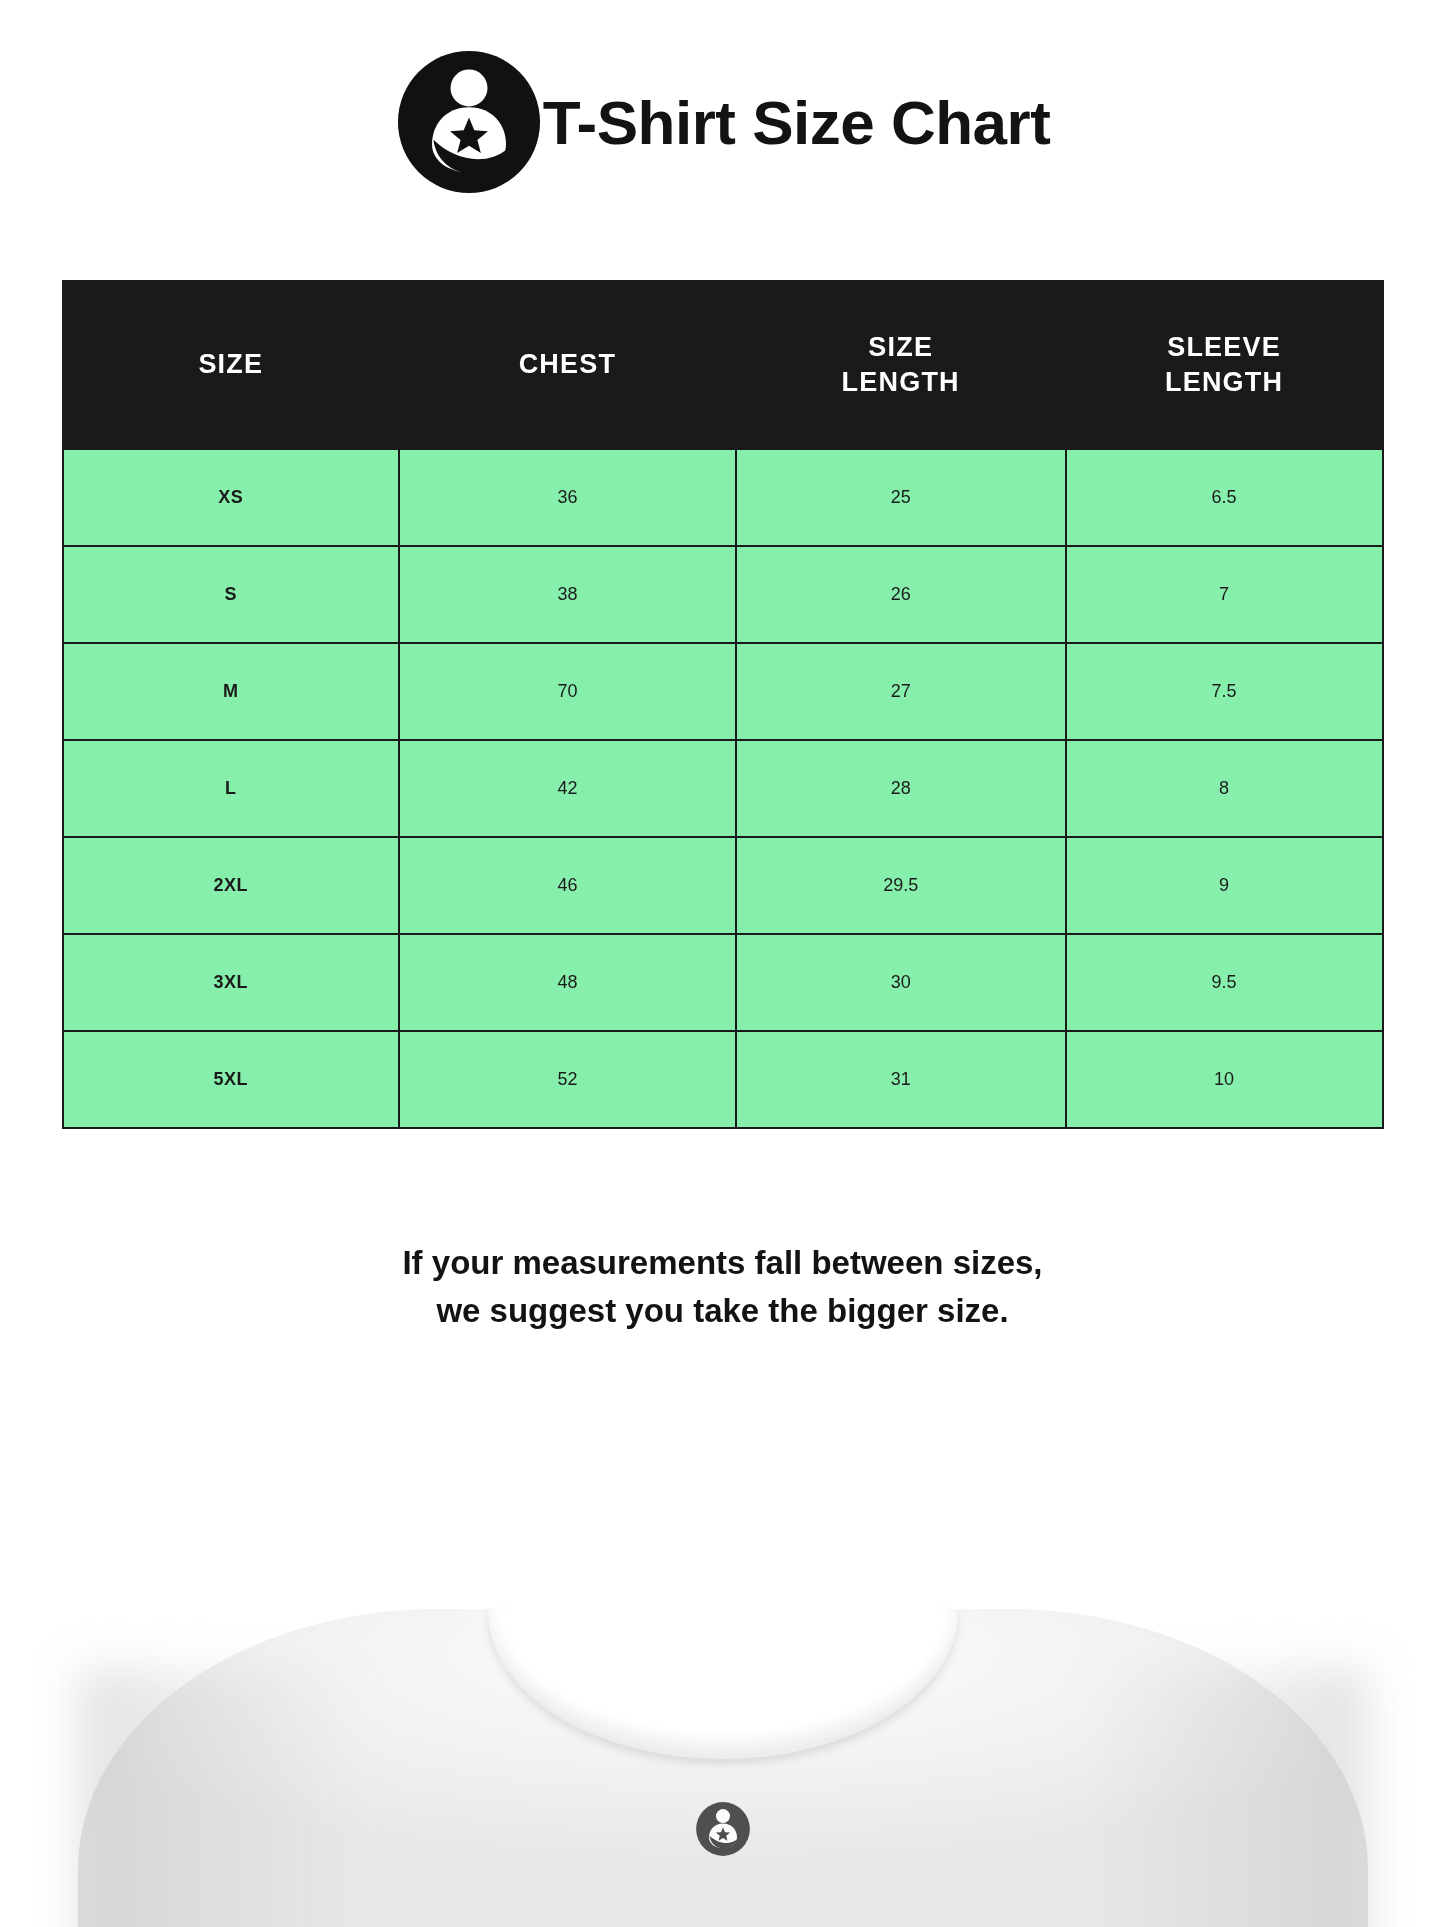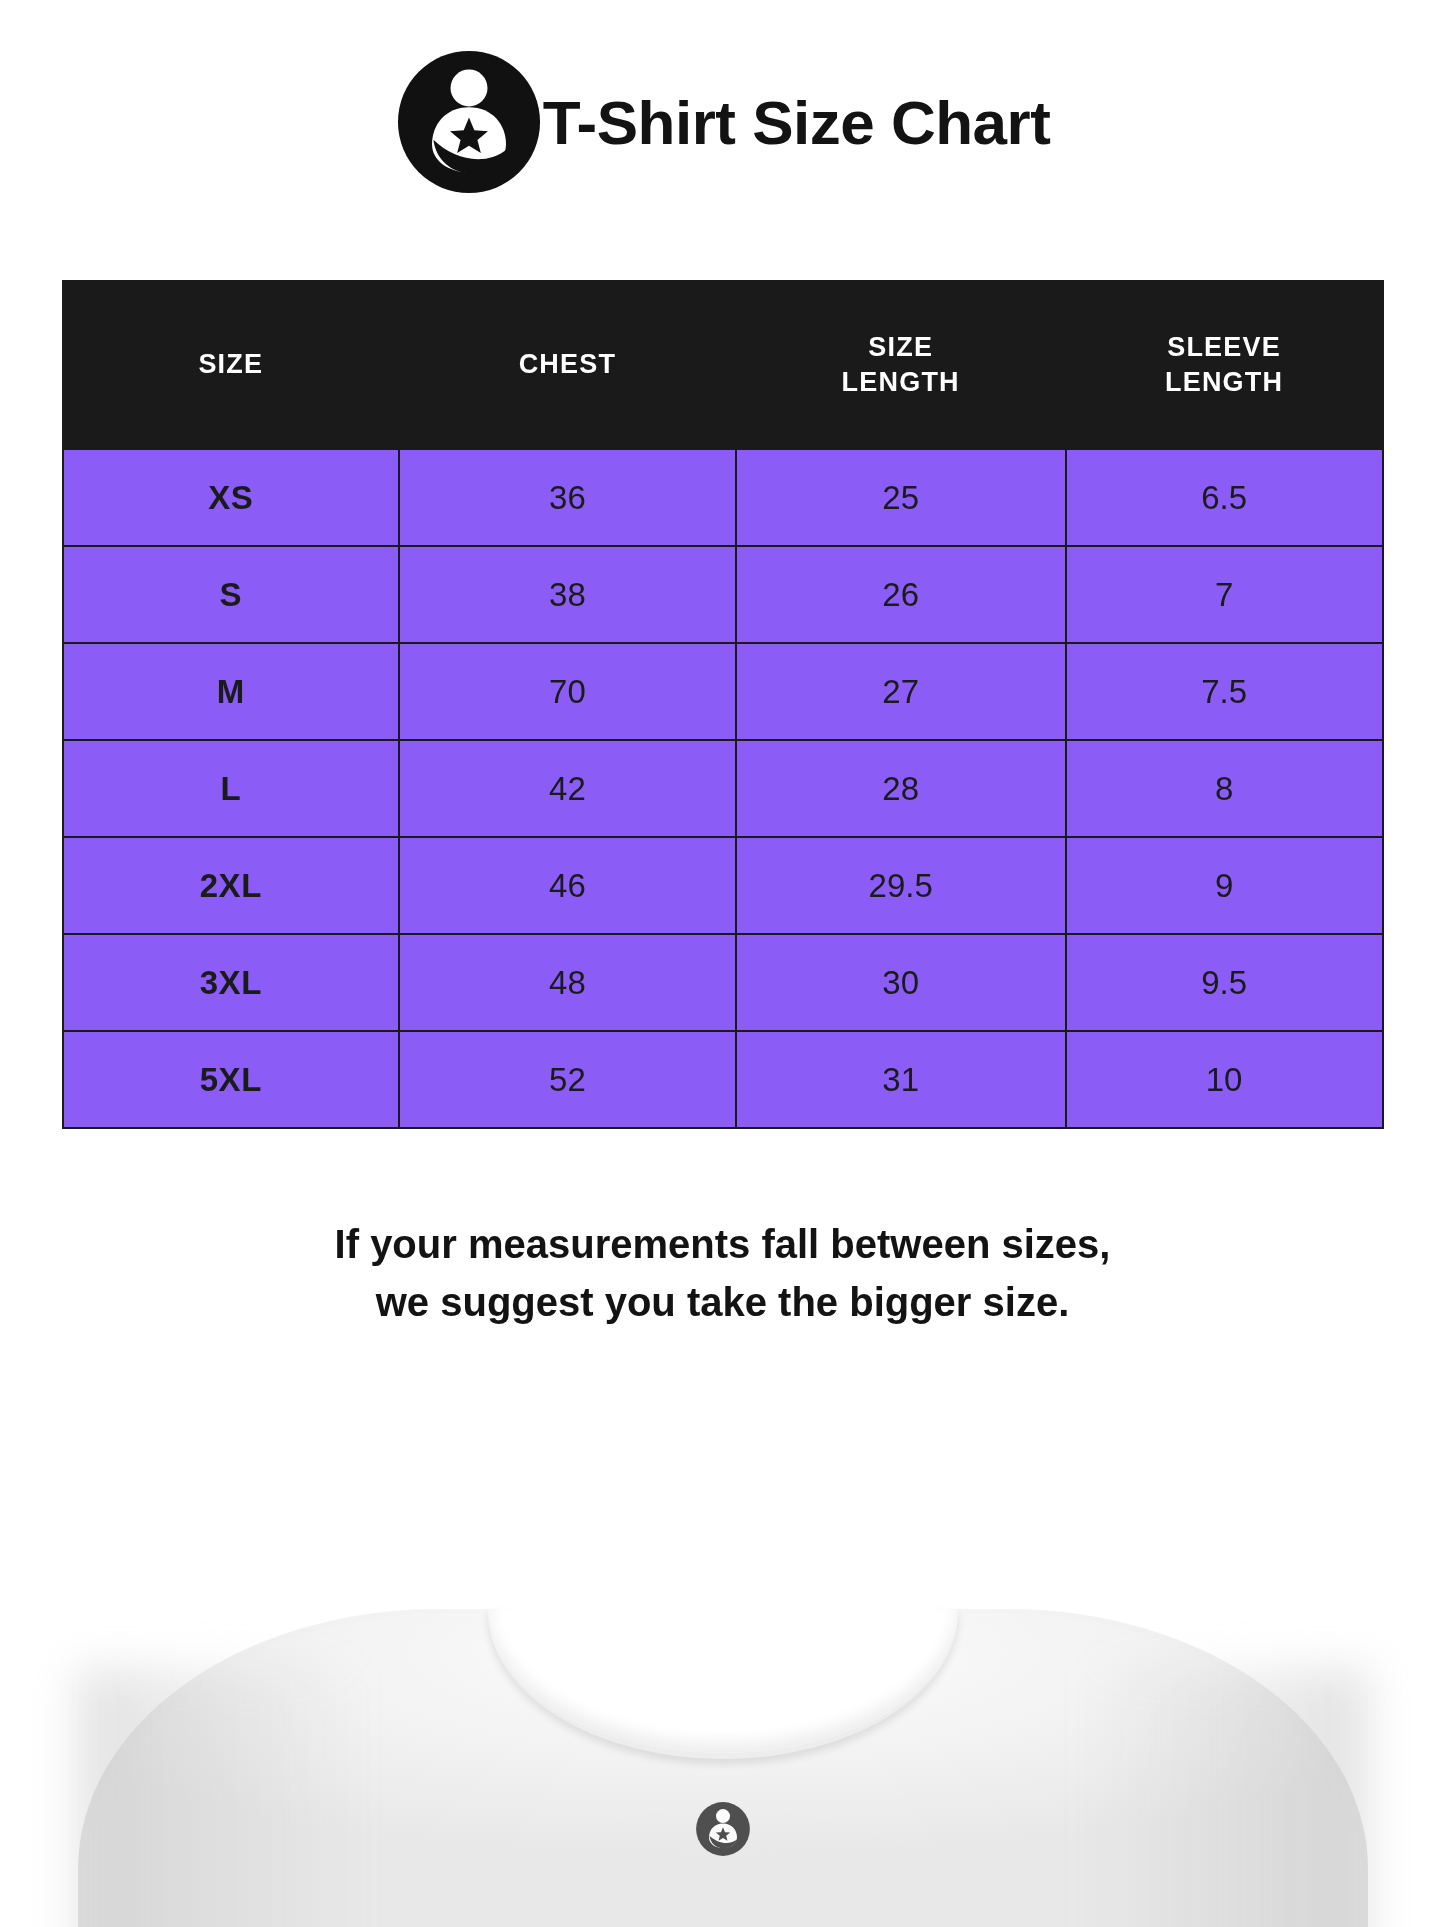--- a/index.html
+++ b/index.html
@@ -59,40 +59,40 @@
     vertical-align: middle;
     line-height: 1.3;
     border: 2px solid #1a1a1a;
   }
   table.size-chart th .hdr-line { display: block; }
   table.size-chart td {
     border: 2px solid #1a1a1a;
     height: 97px;
     text-align: center;
     vertical-align: middle;
-    font-size: 33px;
+    font-size: 18px;
     color: #1b1b1b;
-    background: #8b5cf6;
+    background: #86efac;
   }
   table.size-chart td.size-cell {
     font-weight: bold;
     letter-spacing: 0.6px;
   }
   
   col.c-size   { width: 25.5%; }
   col.c-chest  { width: 25.5%; }
   col.c-body   { width: 25%; }
   col.c-sleeve { width: 24%; }
 
   
   .note {
-    margin: 74px auto 0 auto;
+    margin: 98px auto 0 auto;
     width: 1200px;
     text-align: center;
-    font-size: 40px;
+    font-size: 33px;
     font-weight: bold;
     line-height: 1.45;
     color: #131313;
   }
   .note .note-line { display: block; }
 
   
   .shirt-area {
     position: absolute;
     left: 0;

